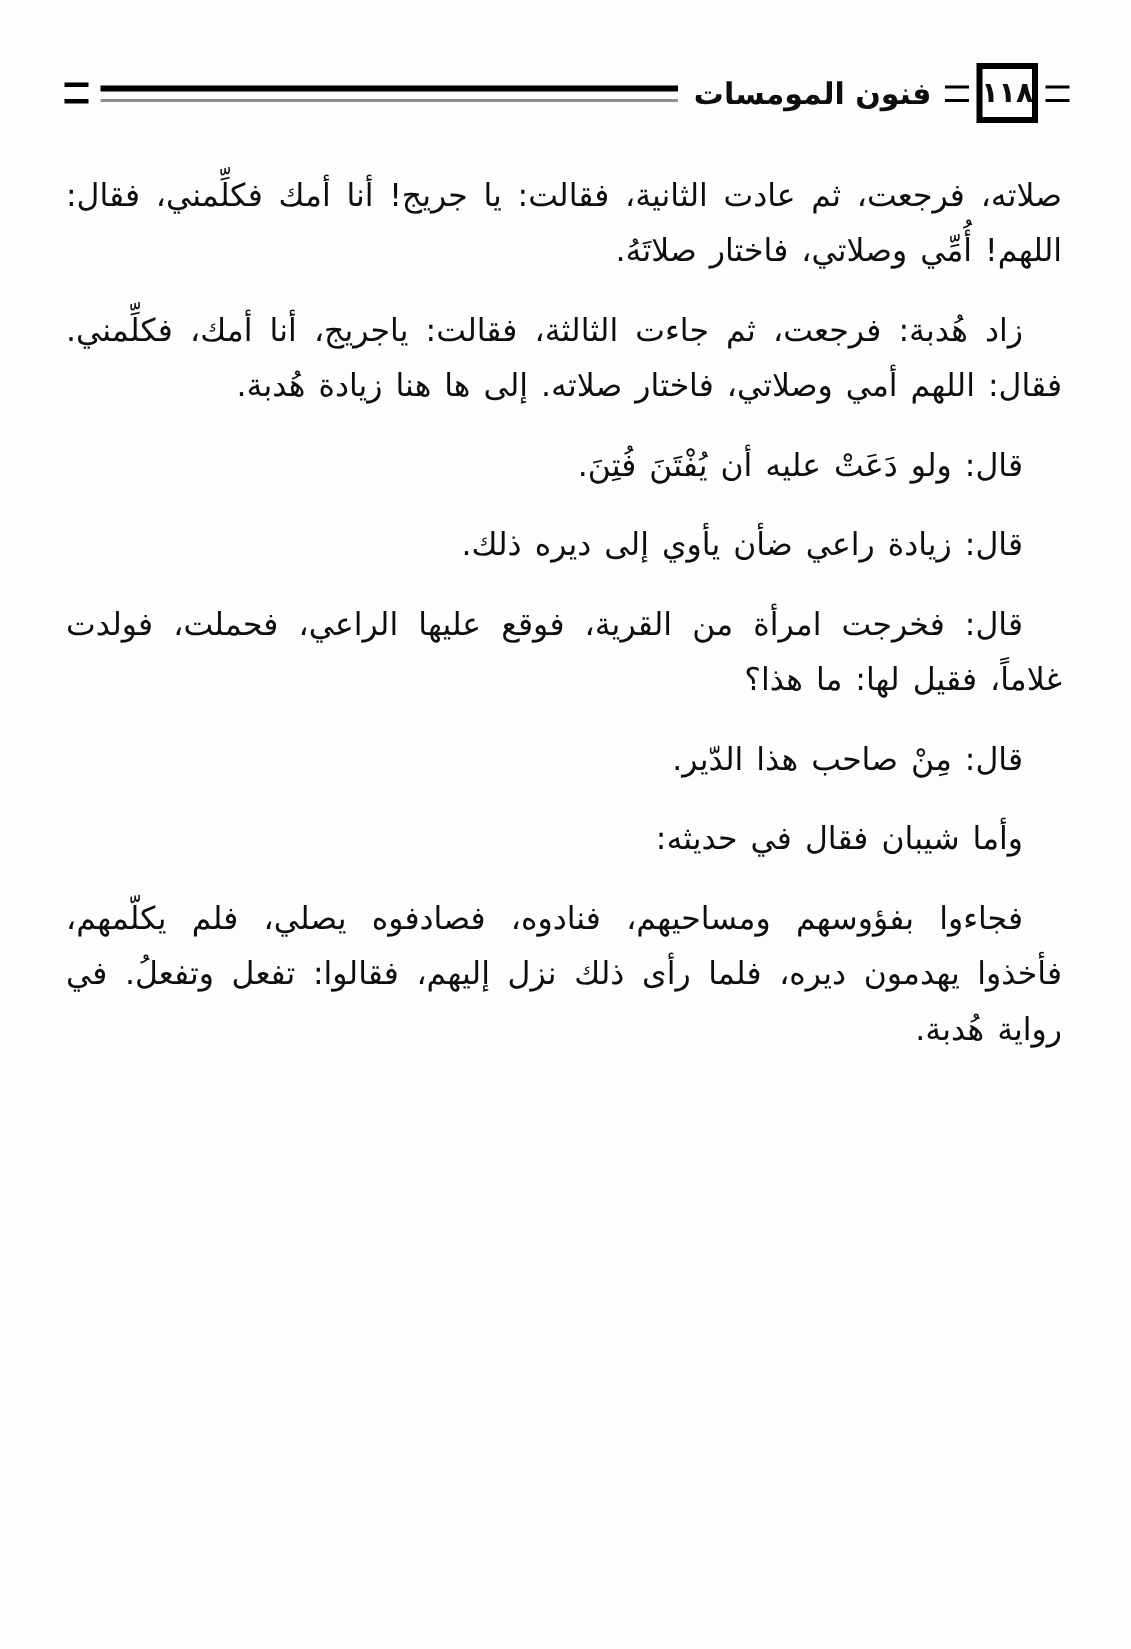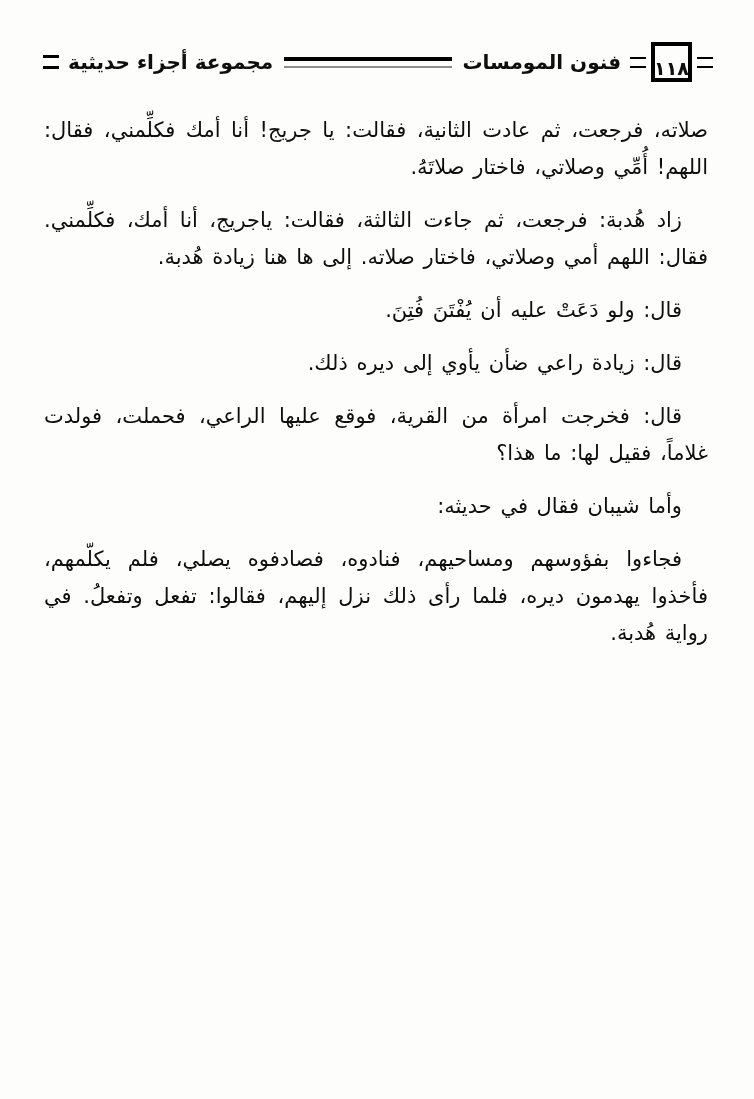--- a/index.html
+++ b/index.html
@@ -39,21 +39,21 @@
     border-top-width: 2px;
     border-bottom-width: 2px;
   }
   .pagebox {
     flex: 0 0 auto;
     width: 33px;
     height: 32px;
     border: 4px solid #000;
     background: #fdfdfb;
     display: flex;
-    align-items: flex-end;
+    align-items: center;
     justify-content: center;
     margin: 0 2px;
     font-weight: bold;
     font-size: 19px;
     line-height: 1;
   }
   .htitle {
     flex: 0 0 auto;
     font-weight: bold;
     font-size: 20px;
@@ -94,27 +94,27 @@
 <div class="page">
 
   <div class="header">
     <span class="rule-small thin"></span>
     <span class="pagebox">
       <span>١١٨</span>
     </span>
     <span class="rule-small thin"></span>
     <span class="htitle">فنون المومسات</span>
     <span class="rule-long"></span>
-    <span class="htitle">مجموعة أجزاء حديثية</span>
     <span class="rule-small"></span>
   </div>
 
   <div class="content">
     <p class="no-indent">صلاته، فرجعت، ثم عادت الثانية، فقالت: يا جريج! أنا أمك فكلِّمني، فقال: اللهم! أُمِّي وصلاتي، فاختار صلاتَهُ.</p>
     <p>زاد هُدبة: فرجعت، ثم جاءت الثالثة، فقالت: ياجريج، أنا أمك، فكلِّمني. فقال: اللهم أمي وصلاتي، فاختار صلاته. إلى ها هنا زيادة هُدبة.</p>
     <p>قال: ولو دَعَتْ عليه أن يُفْتَنَ فُتِنَ.</p>
     <p>قال: زيادة راعي ضأن يأوي إلى ديره ذلك.</p>
     <p>قال: فخرجت امرأة من القرية، فوقع عليها الراعي، فحملت، فولدت غلاماً، فقيل لها: ما هذا؟</p>
+    <p>قال: مِنْ صاحب هذا الدّير.</p>
     <p>وأما شيبان فقال في حديثه:</p>
     <p>فجاءوا بفؤوسهم ومساحيهم، فنادوه، فصادفوه يصلي، فلم يكلّمهم، فأخذوا يهدمون ديره، فلما رأى ذلك نزل إليهم، فقالوا: تفعل وتفعلُ. في رواية هُدبة.</p>
   </div>
 
 </div>
 
 </body></html>

